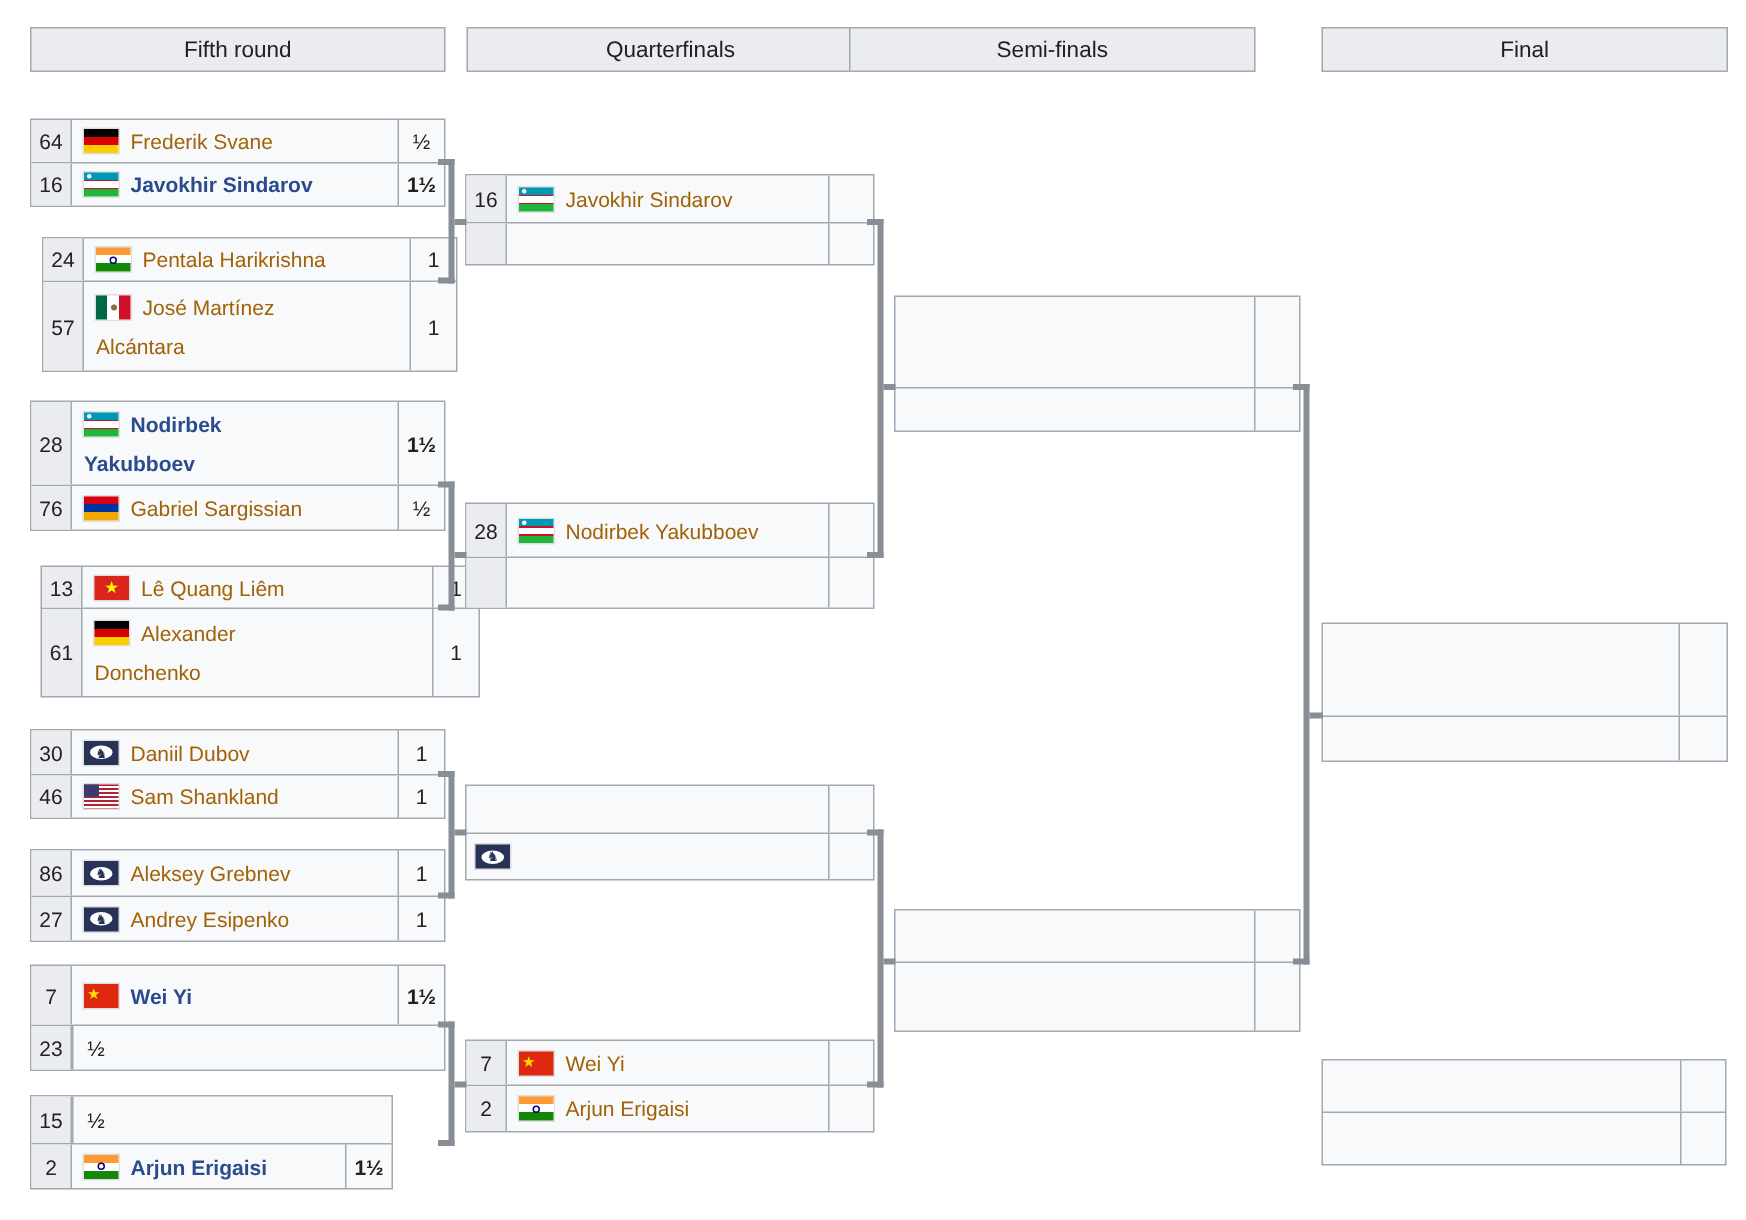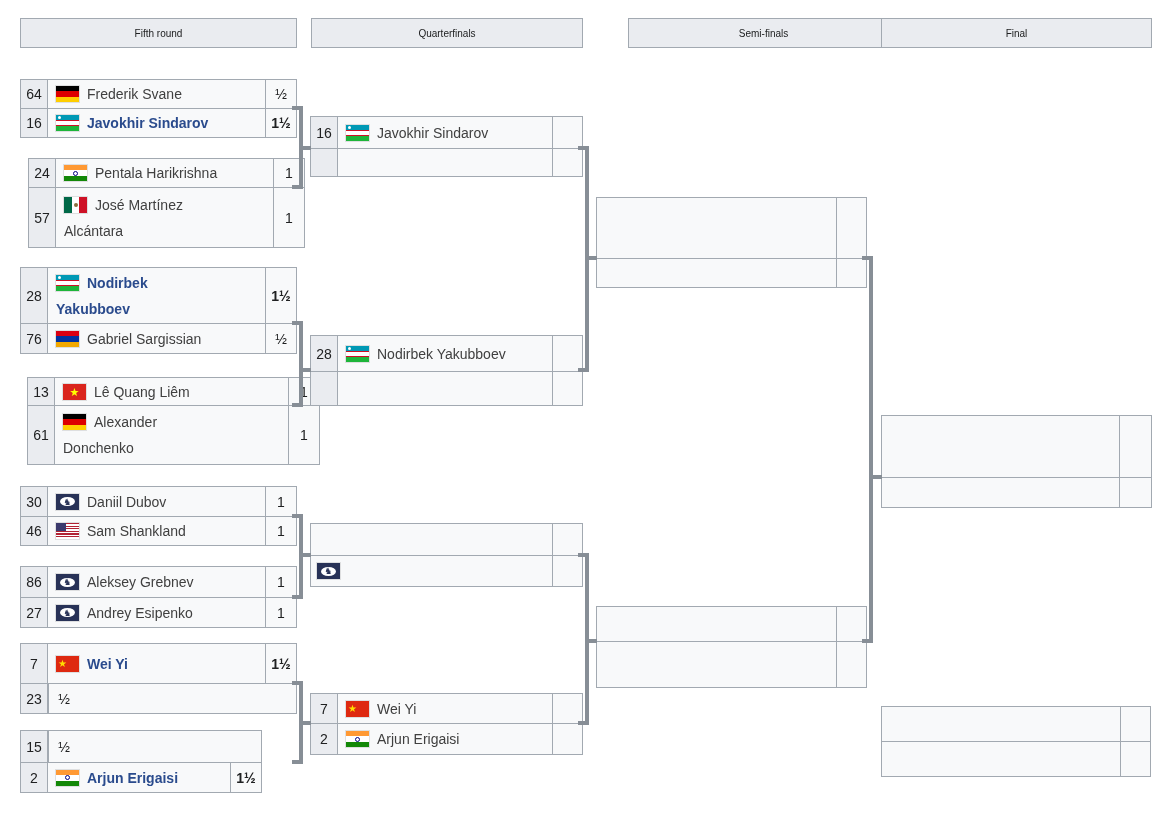--- a/index.html
+++ b/index.html
@@ -1,28 +1,28 @@
 <!DOCTYPE html>
 <html><head>
 <meta charset="utf-8">
 <style>
   html,body{margin:0;padding:0;background:#fff;}
   #stage{position:relative;width:1164px;height:813px;background:#fff;
          font-family:"Liberation Sans","DejaVu Sans",sans-serif;font-size:14px;color:#202122;overflow:hidden;}
   .hdr{position:absolute;height:30px;background:#eaecf0;border:1px solid #a2a9b1;box-sizing:border-box;
-       display:flex;align-items:center;justify-content:center;font-size:10px;color:#202122;}
+       display:flex;align-items:center;justify-content:center;font-size:15px;color:#202122;}
   .match{position:absolute;background:#f8f9fa;border:1px solid #a2a9b1;box-sizing:border-box;}
   .row{display:flex;box-sizing:border-box;align-items:stretch;}
   .row + .row{border-top:1px solid #a2a9b1;}
   .cell{box-sizing:border-box;display:flex;align-items:center;}
   .cell.seed{width:27px;flex:none;background:#eaecf0;border-right:1px solid #a2a9b1;justify-content:center;color:#202122;}
   .cell.name{flex:1;padding:2px 4px 2px 8px;overflow:hidden;}
   .cell.score{width:31px;flex:none;border-left:1px solid #a2a9b1;justify-content:center;color:#202122;white-space:nowrap;}
   .nm{line-height:26px;}
-  .plink{color:#404040;text-decoration:none;white-space:pre-line;}
+  .plink{color:#a16207;text-decoration:none;white-space:pre-line;}
   .row.win .plink{font-weight:bold;color:#2a4b8d;}
   .row.win .cell.score{font-weight:bold;}
   .flag{position:relative;width:23px;height:16px;display:inline-block;vertical-align:-3px;margin-right:8px;
         box-shadow:0 0 0 1px rgba(0,0,0,.10);flex:none;}
   .flag.de{background:linear-gradient(#000 33%,#dd0000 33% 66%,#ffce00 66%);}
   .flag.uz{background:linear-gradient(#0099b5 30%,#ce1126 30% 37%,#ffffff 37% 63%,#ce1126 63% 70%,#1eb53a 70%);}
   .flag.uz::after{content:"";position:absolute;left:2px;top:1px;width:3px;height:3px;background:#fff;border-radius:50%;}
   .flag.in{background:linear-gradient(#ff9933 33%,#ffffff 33% 66%,#138808 66%);}
   .flag.in::after{content:"";position:absolute;left:9px;top:5.5px;width:5px;height:5px;border:1px solid #000080;
                   border-radius:50%;box-sizing:border-box;}
@@ -42,21 +42,21 @@
                     color:#283257;font-size:9px;}
   .cx{position:absolute;background:#878e96;}
 </style>
 </head>
 <body>
 
 <div id="stage">
 
   <div class="hdr" style="left:20px;top:18px;width:277px">Fifth round</div>
   <div class="hdr" style="left:311px;top:18px;width:272px">Quarterfinals</div>
-  <div class="hdr" style="left:628px;top:18px;width:271px">Semi-finals</div>
+  <div class="hdr" style="left:566px;top:18px;width:271px">Semi-finals</div>
   <div class="hdr" style="left:881px;top:18px;width:271px">Final</div>
 
   <div class="match" style="left:20px;top:79px;width:277px">
     <div class="row" style="height:28px">
       <div class="cell seed">64</div>
       <div class="cell name">
           <span class="nm"><span class="flag de"></span><a href="#" class="plink">Frederik Svane</a></span>
         </div>
       <div class="cell score">½</div>
     </div>

